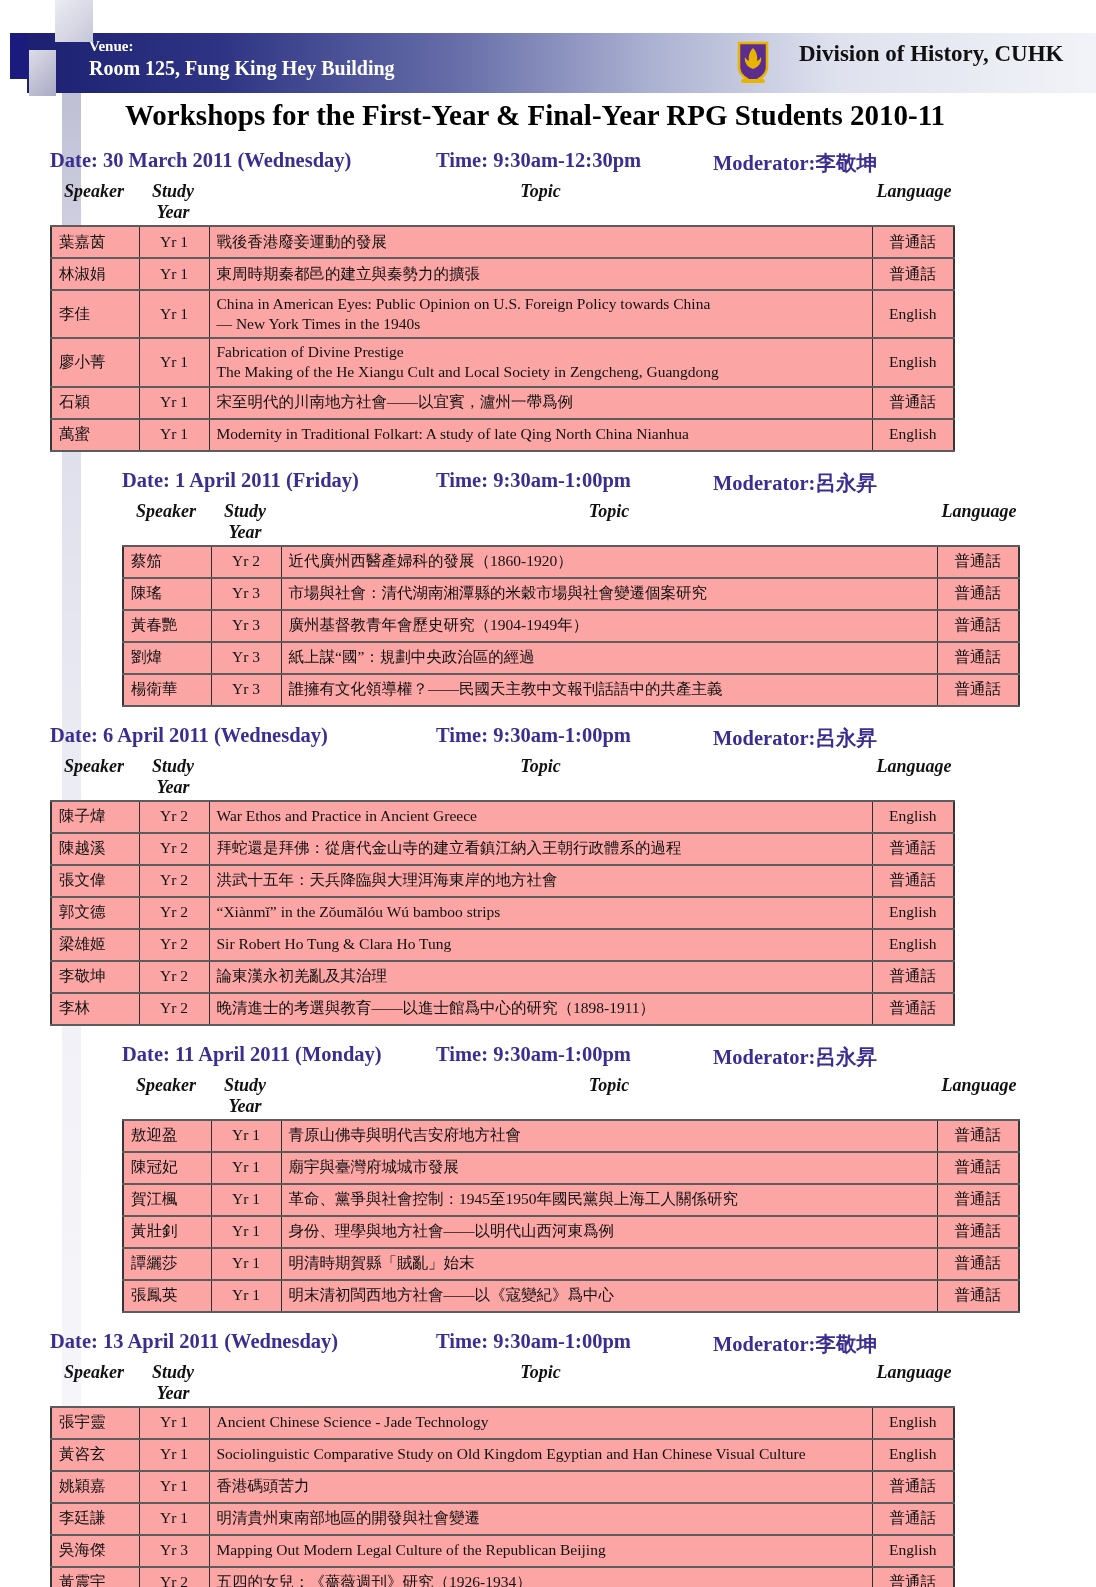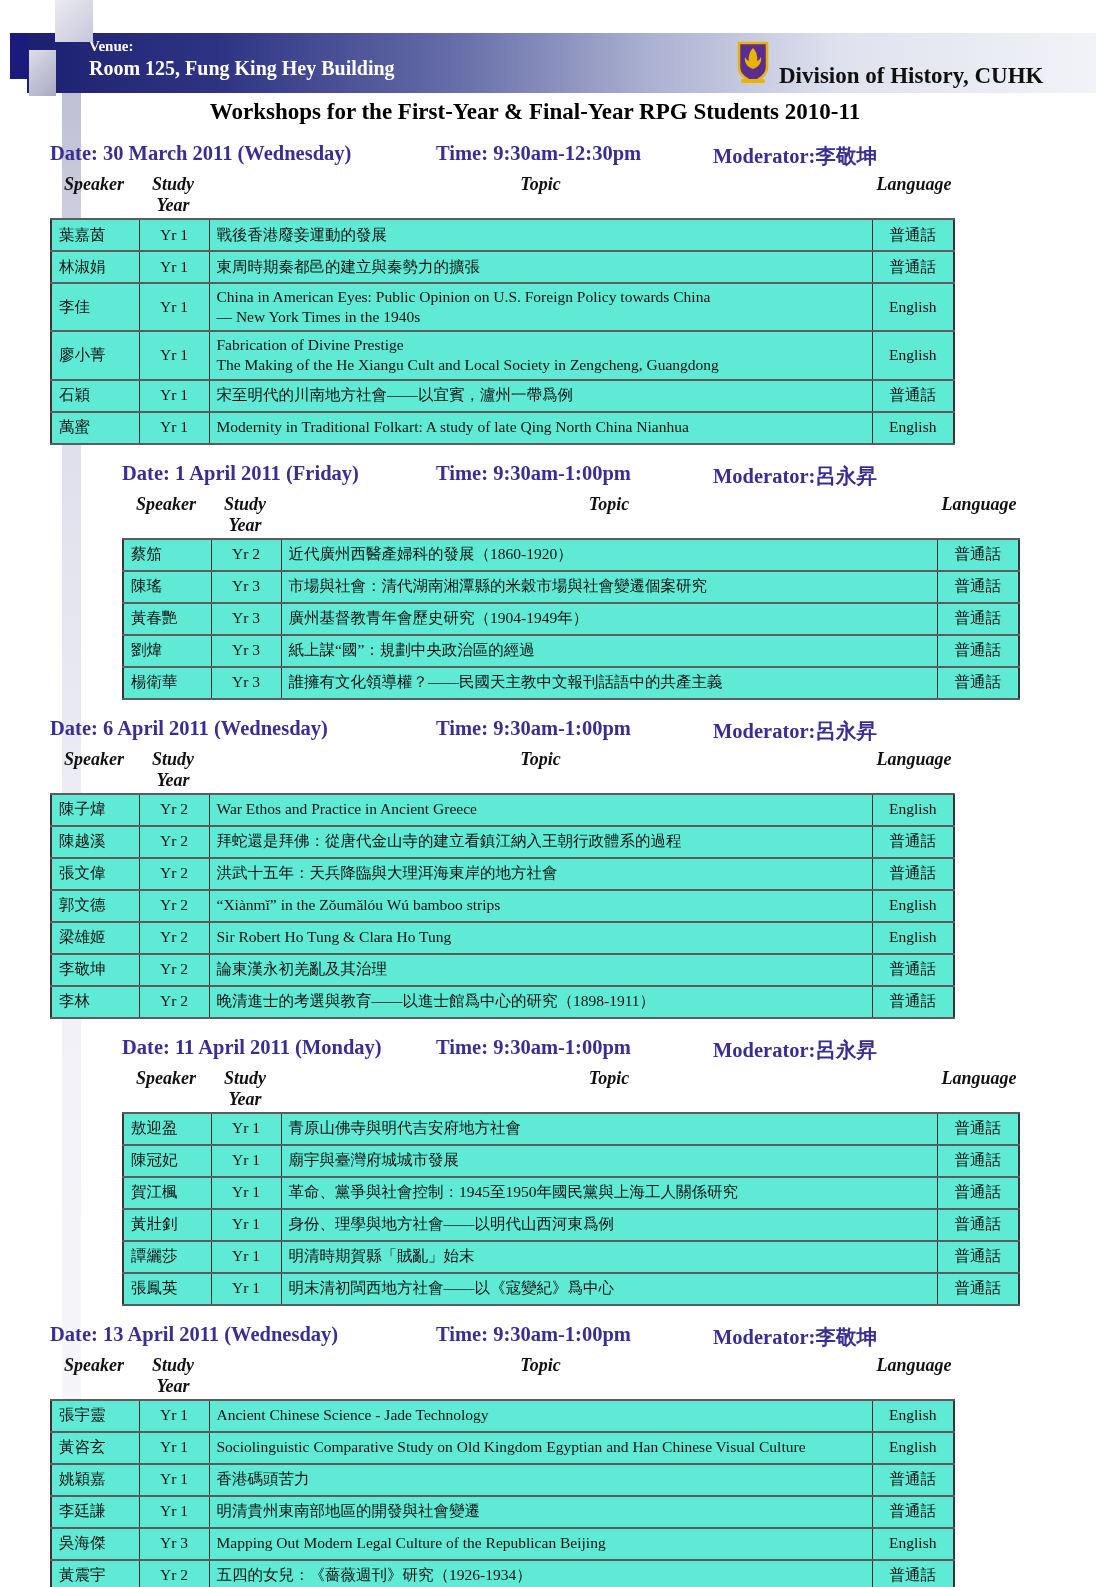--- a/index.html
+++ b/index.html
@@ -13,39 +13,39 @@
   .sq-a{position:absolute;left:55px;top:0;width:38px;height:42px;z-index:2;
     background:linear-gradient(135deg,#ececf3,#c6c6da);}
   .sq-b{position:absolute;left:10px;top:33px;width:18px;height:46px;background:#1b1b7e;z-index:3;}
   .sq-c{position:absolute;left:29px;top:50px;width:27px;height:46px;z-index:3;
     background:linear-gradient(135deg,#dddde9,#a9a9c4);}
   .banner{position:absolute;left:27px;top:33px;width:1069px;height:60px;z-index:1;
     background:linear-gradient(to right,#1d2071,#2e3483 18%,#666da8 40%,#aab0d0 58%,#dfe2ee 76%,#f2f3f8);}
   .venue{position:absolute;left:62px;top:4px;color:#ffffff;line-height:1.25;}
   .venue-label{font-size:15px;font-weight:bold;}
   .venue-value{font-size:20px;font-weight:bold;}
-  .org{position:absolute;left:708px;top:8px;display:flex;align-items:flex-end;gap:8px;}
+  .org{position:absolute;left:708px;top:8px;display:flex;align-items:flex-start;gap:28px;}
   .org-text{font-size:23px;font-weight:bold;color:#101010;white-space:nowrap;}
   
   .content{position:absolute;left:50px;top:99px;width:1006px;z-index:4;}
-  .page-title{margin:0;font-size:23px;font-weight:bold;text-align:center;width:970px;color:#000;}
+  .page-title{margin:0;font-size:29px;font-weight:bold;text-align:center;width:970px;color:#000;}
   .session{margin-top:17px;position:relative;}
   .session-header{position:relative;height:27px;color:#3b2e91;font-weight:bold;font-size:20.5px;white-space:nowrap;}
   .sh{position:absolute;top:0;}
   .sh.date{left:0;}
   .session.indent .sh.date{left:72px;}
   .sh.time{left:386px;}
   .sh.moderator{left:663px;}
   .col-headers{display:flex;font-style:italic;font-weight:bold;font-size:18px;margin:5px 0 2px;width:905px;}
   .session.indent .col-headers{margin-left:72px;width:898px;}
   .ch-speaker{width:88px;text-align:center;}
   .ch-year{width:70px;text-align:center;}
   .ch-topic{flex:1;text-align:center;}
   .ch-language{width:82px;text-align:center;}
-  table.session-table{border-collapse:collapse;width:905px;background:#5eead4;table-layout:fixed;
+  table.session-table{border-collapse:collapse;width:905px;background:#fca5a5;table-layout:fixed;
     border:2.5px solid #353535;}
   .session.indent table.session-table{margin-left:72px;width:898px;}
   td{border-top:2px solid #5c5c5c;border-bottom:2px solid #5c5c5c;
      border-left:1.5px solid #2e2e2e;border-right:1.5px solid #2e2e2e;
      font-size:15.5px;padding:3px 7px;vertical-align:middle;height:24px;line-height:1.3;}
   .c-speaker{text-align:left;}
   .c-year{text-align:center;}
   .c-topic{white-space:pre-line;}
   .c-language{text-align:center;}
   .footer{margin-top:14px;width:970px;text-align:center;font-weight:bold;font-style:italic;font-size:15.5px;color:#000;}

